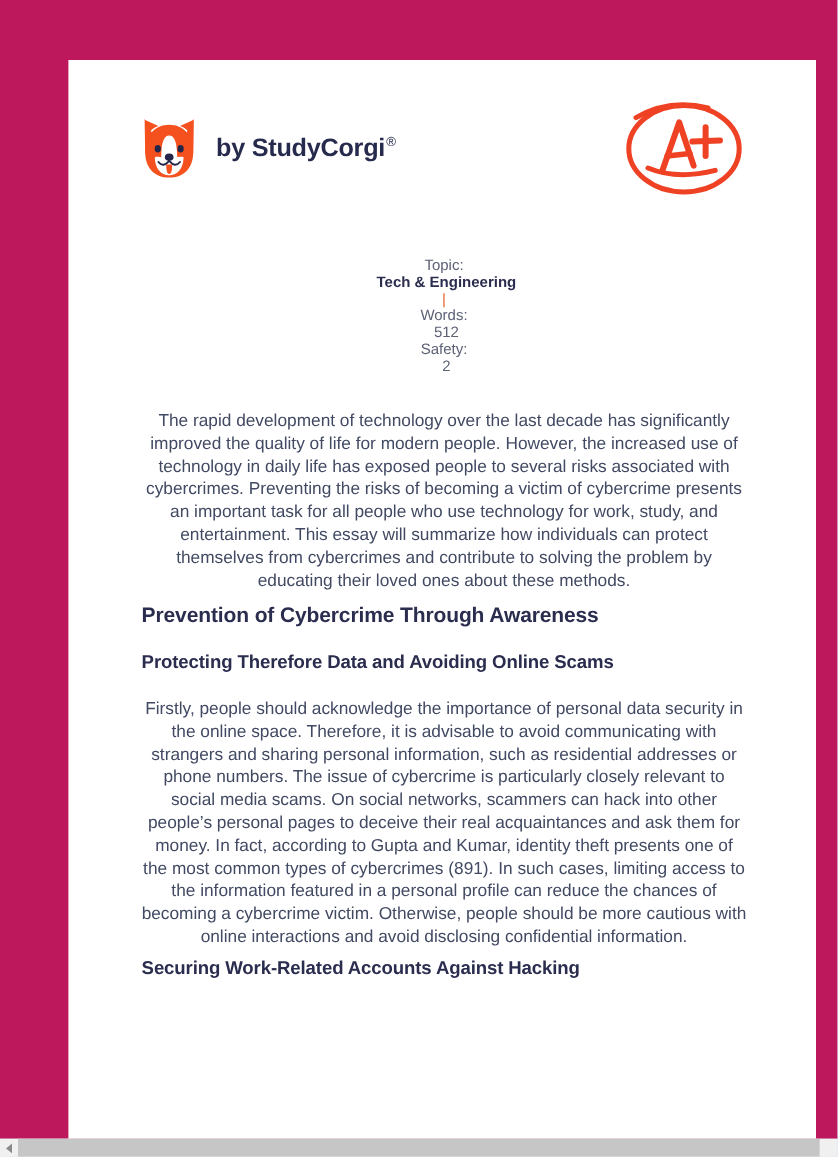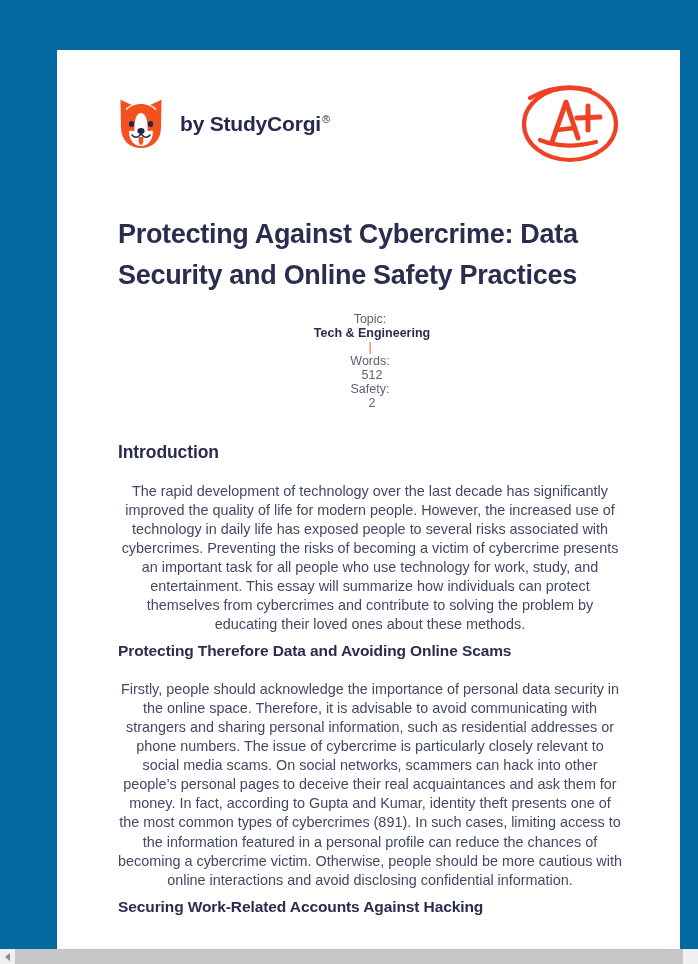--- a/index.html
+++ b/index.html
@@ -16,21 +16,21 @@
     position: relative;
   }
 
   
   .viewport {
     position: absolute;
     left: 0; top: 0;
     width: 698px;
     height: 949px;
     overflow: hidden;
-    background: #0369a1;
+    background: #be185d;
   }
 
   .page-sheet {
     position: absolute;
     left: 57px;
     top: 50px;
     width: 623px;
     min-height: 920px;
     background: #ffffff;
   }
@@ -205,38 +205,37 @@
           <path d="M12 18 Q40 2 72 10" stroke="#ef4123" stroke-width="4.2" fill="none" stroke-linecap="round"></path>
           <path d="M34 62 L48 22 L60 58" stroke="#ef4123" stroke-width="5" fill="none" stroke-linecap="round" stroke-linejoin="round"></path>
           <path d="M38 50 L57 48" stroke="#ef4123" stroke-width="4.6" fill="none" stroke-linecap="round"></path>
           <path d="M70 26 L70 50" stroke="#ef4123" stroke-width="5" fill="none" stroke-linecap="round"></path>
           <path d="M59 38 L82 37" stroke="#ef4123" stroke-width="5" fill="none" stroke-linecap="round"></path>
           <path d="M22 60 Q46 70 78 62" stroke="#ef4123" stroke-width="4.2" fill="none" stroke-linecap="round"></path>
         </svg>
 
       </div>
 
-      <h1 class="doc-title">Protecting Against Cybercrime: Data Security and Online Safety Practices</h1>
 
       <div class="doc-meta">
         <span class="meta-label">Topic:</span>
         <span class="meta-strong">Tech &amp; Engineering</span>
         <span class="meta-sep">|</span>
         <span class="meta-label">Words:</span>
         <span class="meta-label" style="margin-left:4px">512</span>
         <span class="meta-gap"></span>
         <span class="meta-label">Safety:</span>
         <span class="meta-label" style="margin-left:4px">2</span>
       </div>
 
       <div>
 
-        <h2 class="sec-title">Introduction</h2>
         <p class="body-par">The rapid development of technology over the last decade has significantly improved the quality of life for modern people. However, the increased use of technology in daily life has exposed people to several risks associated with cybercrimes. Preventing the risks of becoming a victim of cybercrime presents an important task for all people who use technology for work, study, and entertainment. This essay will summarize how individuals can protect themselves from cybercrimes and contribute to solving the problem by educating their loved ones about these methods.</p>
 
+        <h2 class="sec-title" style="margin-top:2px">Prevention of Cybercrime Through Awareness</h2>
 
         <h3 class="sub-title">Protecting Therefore Data and Avoiding Online Scams</h3>
         <p class="body-par">Firstly, people should acknowledge the importance of personal data security in the online space. Therefore, it is advisable to avoid communicating with strangers and sharing personal information, such as residential addresses or phone numbers. The issue of cybercrime is particularly closely relevant to social media scams. On social networks, scammers can hack into other people’s personal pages to deceive their real acquaintances and ask them for money. In fact, according to Gupta and Kumar, identity theft presents one of the most common types of cybercrimes (891). In such cases, limiting access to the information featured in a personal profile can reduce the chances of becoming a cybercrime victim. Otherwise, people should be more cautious with online interactions and avoid disclosing confidential information.</p>
 
         <h3 class="sub-title" style="margin-top:2px">Securing Work-Related Accounts Against Hacking</h3>
 
       </div>
 
     </div>
   </div>

